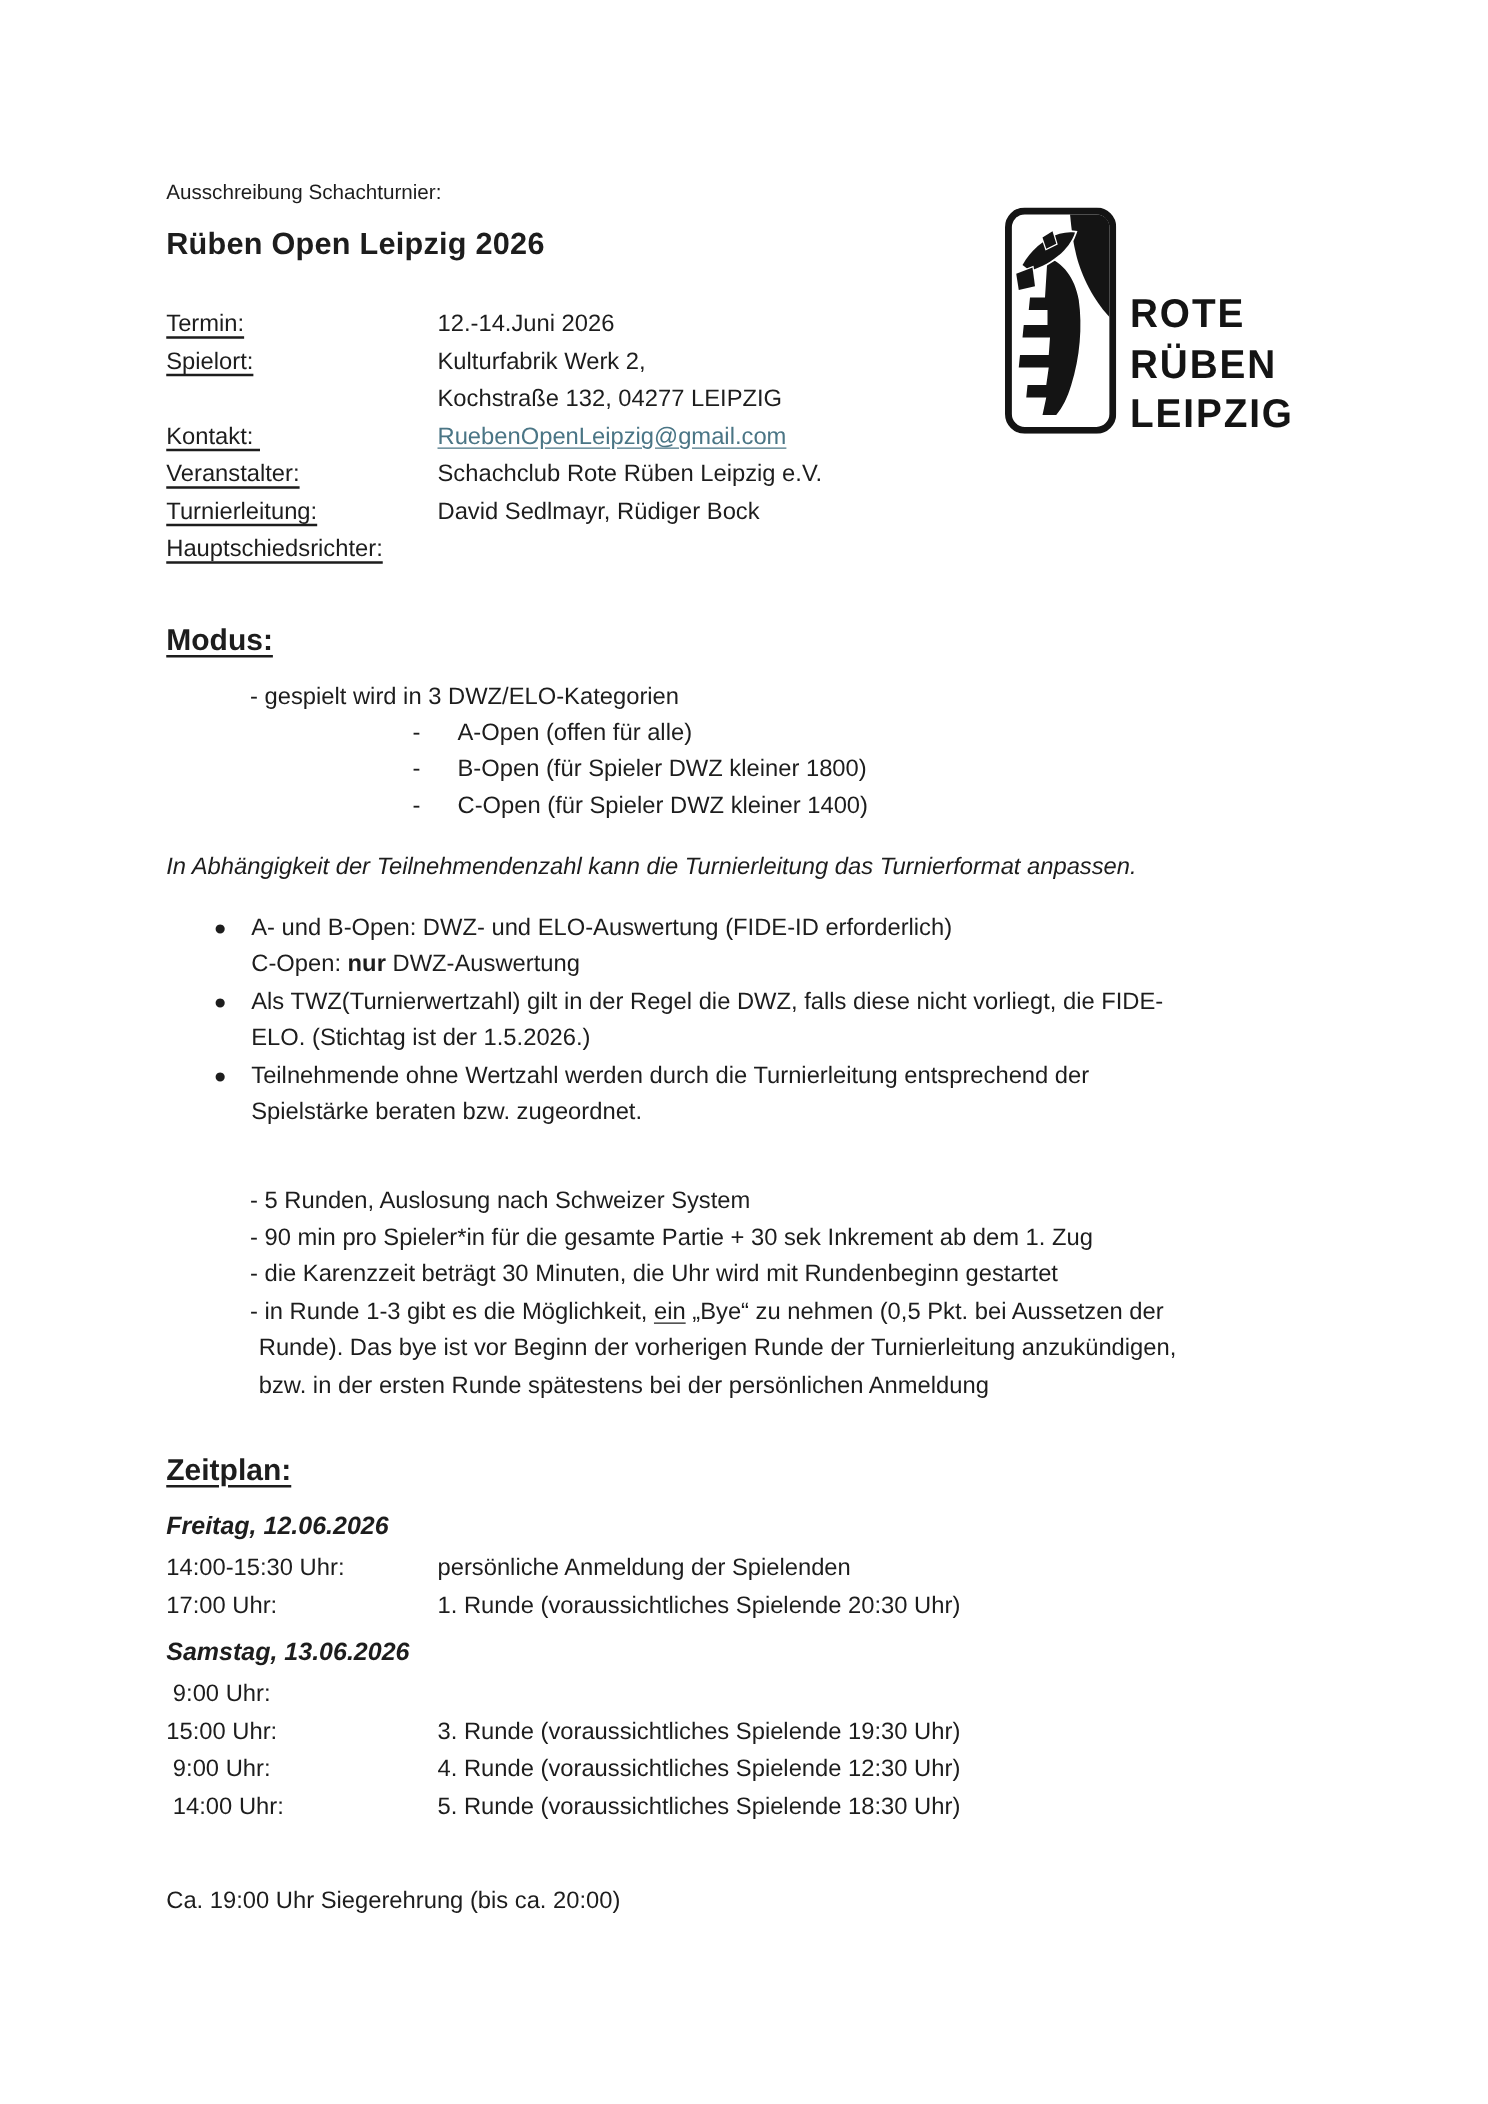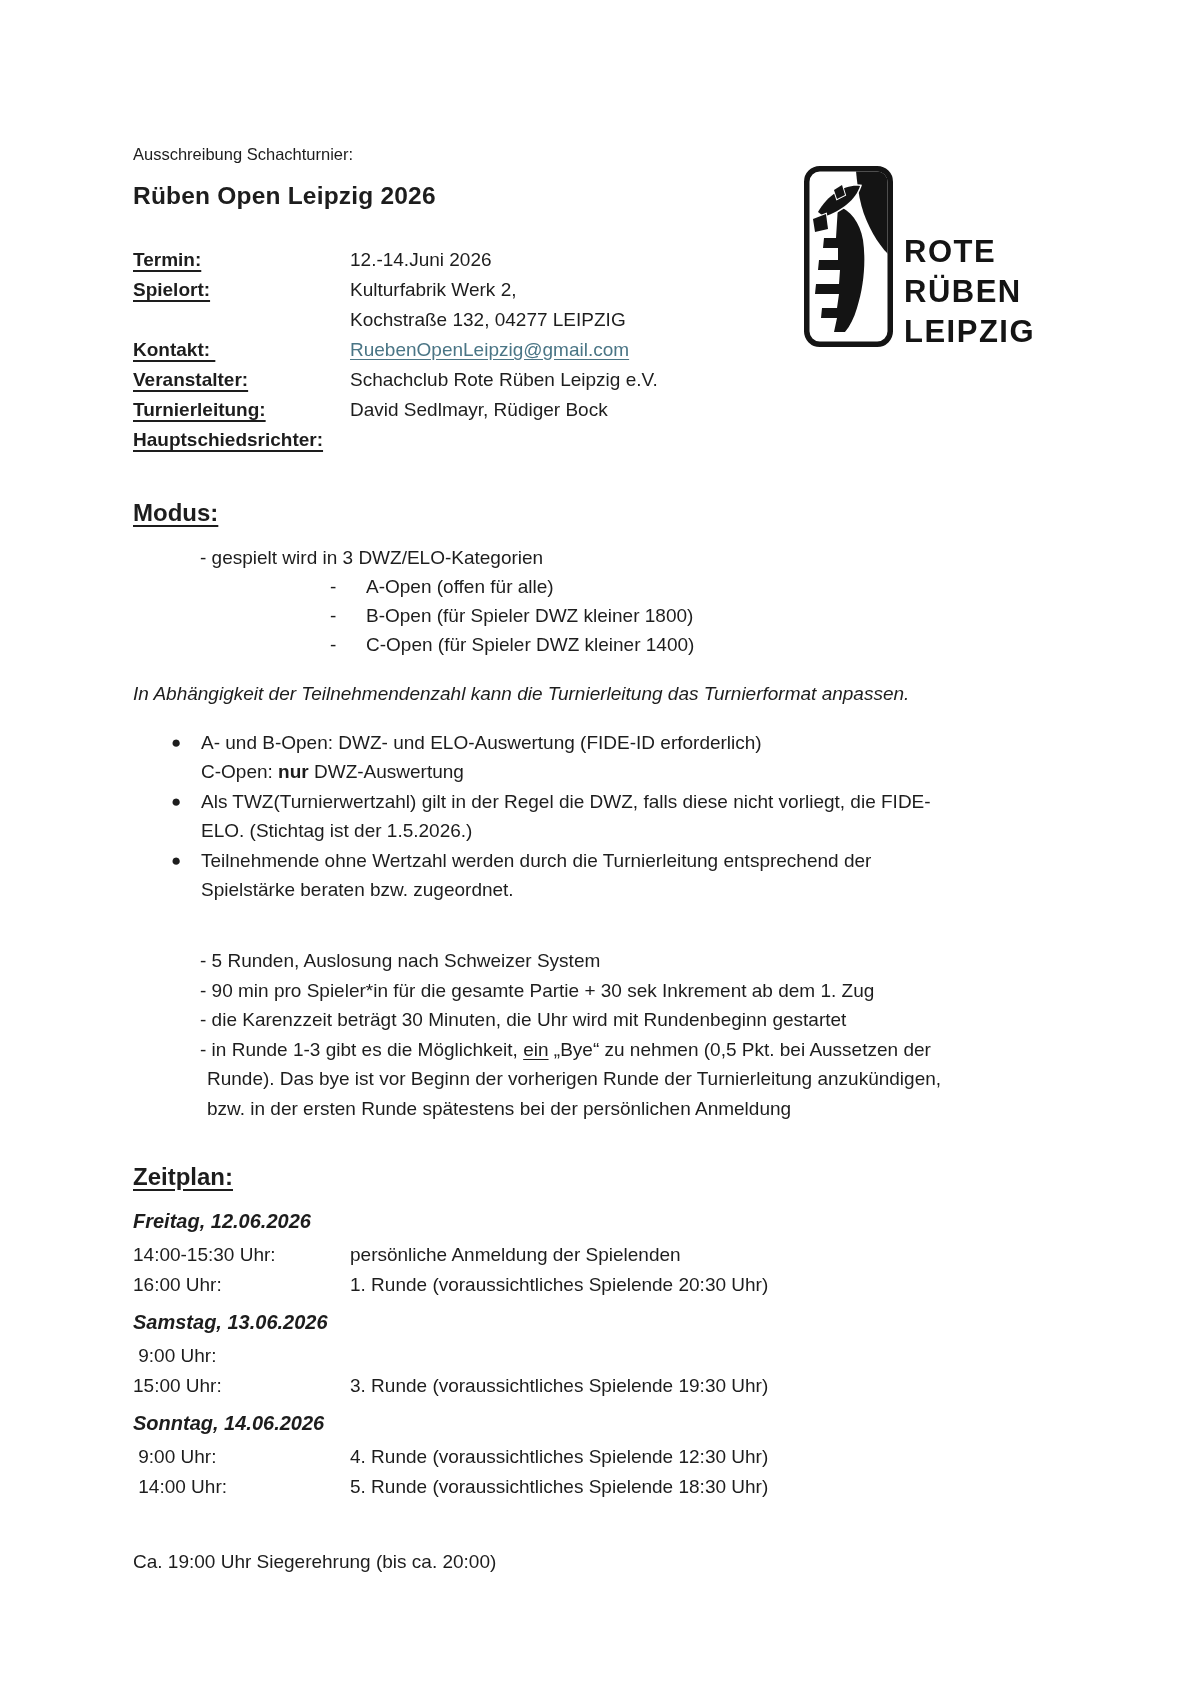--- a/index.html
+++ b/index.html
@@ -14,21 +14,21 @@
     font-size:19px;
     overflow:hidden;
   }
   .kicker{font-size:16.5px;line-height:22px;margin-bottom:15px;}
   .title{font-size:24.5px;font-weight:700;line-height:32px;margin:0 0 33px 0;letter-spacing:.2px;}
 
   
   .info{line-height:30px;}
   .info-row{display:flex;}
   .info-label-cell{width:217px;flex:0 0 217px;}
-  .info-label{font-weight:700;text-decoration:underline;text-underline-offset:3.5px;text-decoration-thickness:1.8px;white-space:pre;}
+  .info-label{font-weight:400;text-decoration:underline;text-underline-offset:3.5px;text-decoration-thickness:1.8px;white-space:pre;}
   .info-value{flex:1;}
   a.email-link{color:#4a7585;text-decoration:underline;text-underline-offset:3px;cursor:pointer;}
 
   
   .logo{position:absolute;left:804px;top:166px;display:flex;align-items:flex-end;}
   .logo-figure{flex:0 0 auto;display:block;}
   .logo-text{margin-left:11px;margin-bottom:-4px;color:#141414;font-weight:700;
     font-size:31px;line-height:38.5px;letter-spacing:1.5px;transform:scaleY(1.04);transform-origin:bottom left;}
 
   
@@ -175,38 +175,37 @@
 
   <h2 class="section-heading" style="margin-top:40px;"><span class="hu">Zeitplan:</span></h2>
 
   <div>
     <h3 class="day-title">Freitag, 12.06.2026</h3>
     <div class="sched-row">
       <div class="sched-time">14:00-15:30 Uhr:</div>
       <div class="sched-desc">persönliche Anmeldung der Spielenden</div>
     </div>
     <div class="sched-row">
-      <div class="sched-time">16:00 Uhr:</div>
+      <div class="sched-time">17:00 Uhr:</div>
       <div class="sched-desc">1. Runde (voraussichtliches Spielende 20:30 Uhr)</div>
     </div>
   </div>
 
   <div>
     <h3 class="day-title">Samstag, 13.06.2026</h3>
     <div class="sched-row">
       <div class="sched-time"> 9:00 Uhr:</div>
     </div>
     <div class="sched-row">
       <div class="sched-time">15:00 Uhr:</div>
       <div class="sched-desc">3. Runde (voraussichtliches Spielende 19:30 Uhr)</div>
     </div>
   </div>
 
   <div>
-    <h3 class="day-title">Sonntag, 14.06.2026</h3>
     <div class="sched-row">
       <div class="sched-time"> 9:00 Uhr:</div>
       <div class="sched-desc">4. Runde (voraussichtliches Spielende 12:30 Uhr)</div>
     </div>
     <div class="sched-row">
       <div class="sched-time"> 14:00 Uhr:</div>
       <div class="sched-desc">5. Runde (voraussichtliches Spielende 18:30 Uhr)</div>
     </div>
   </div>
 

